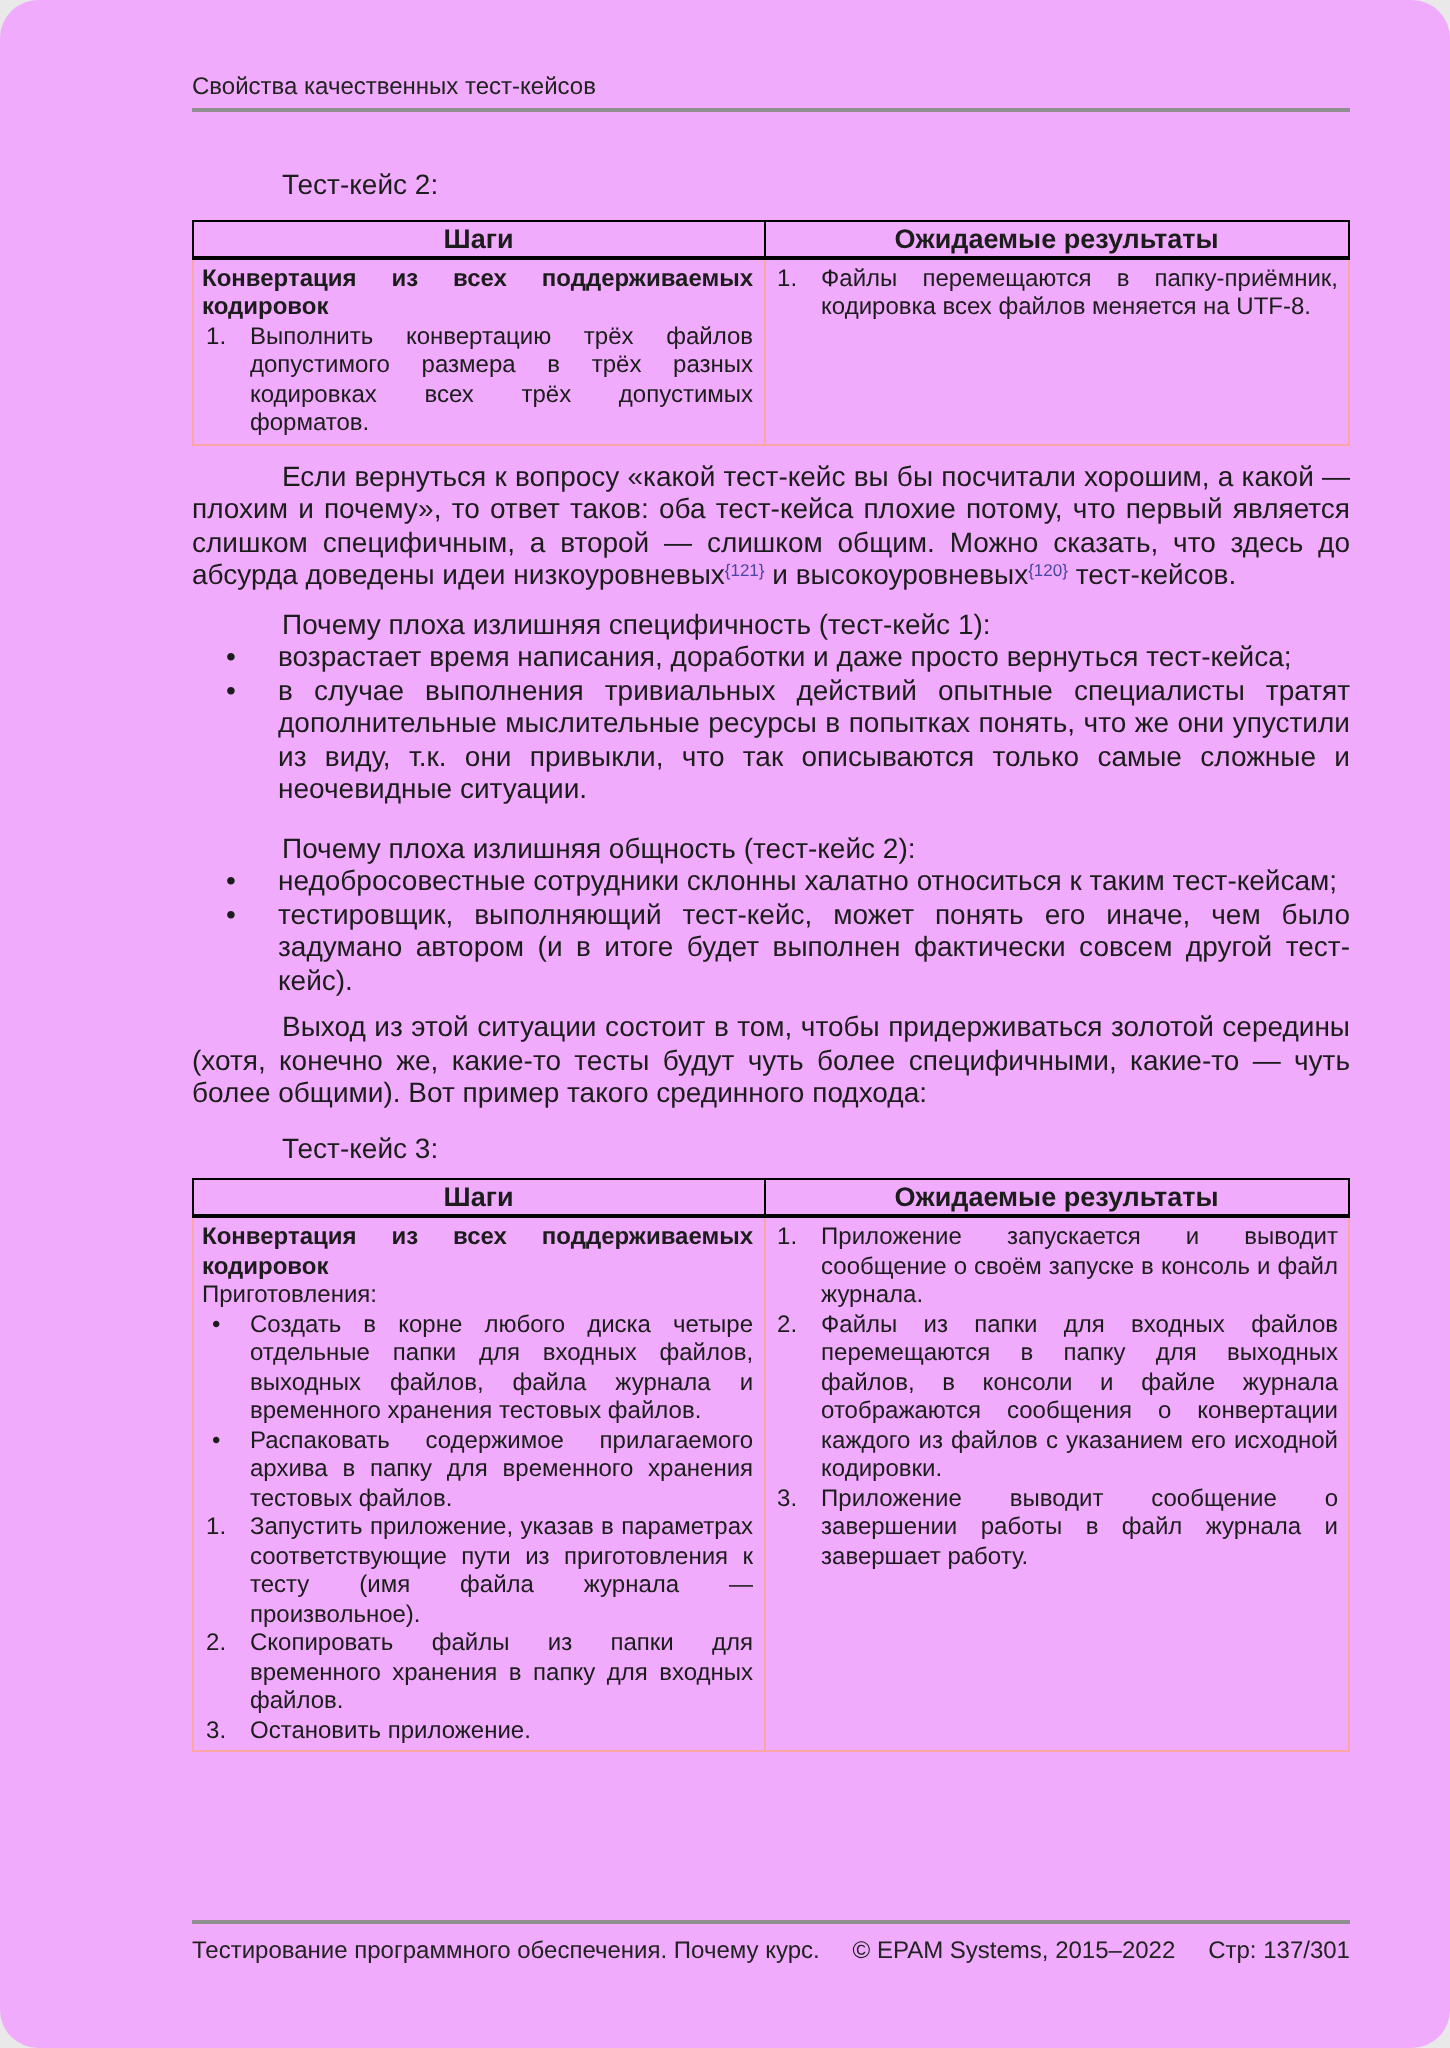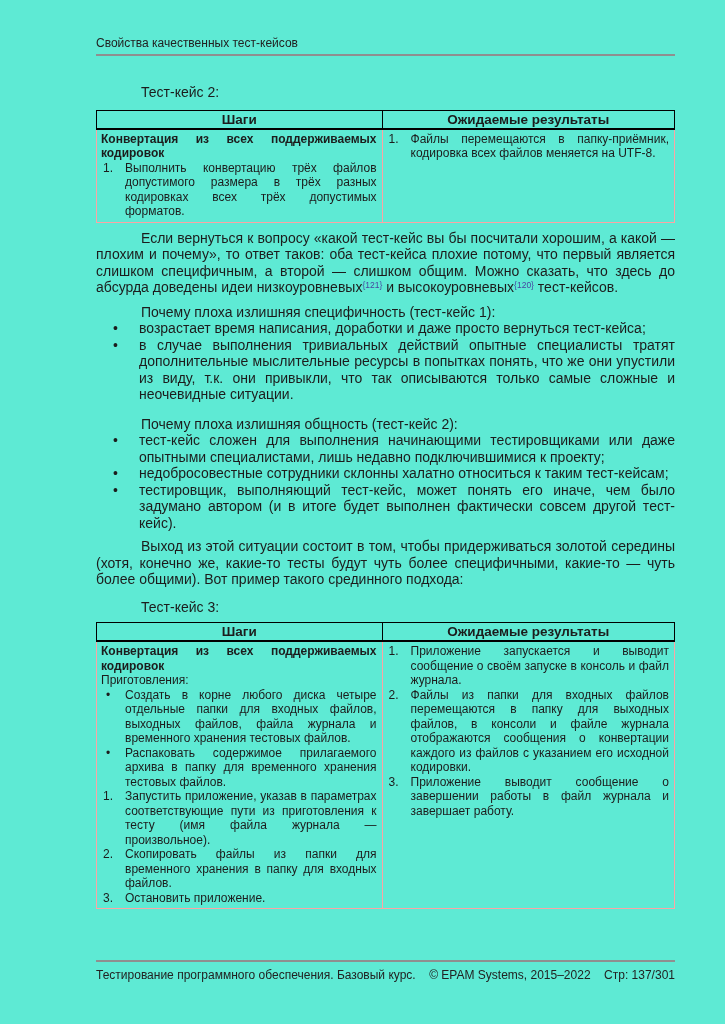--- a/index.html
+++ b/index.html
@@ -1,20 +1,20 @@
 <!DOCTYPE html>
 <html><head>
 <meta charset="utf-8">
 <style>
   * { margin:0; padding:0; box-sizing:border-box; }
   html,body { background:#e9e9e9; }
   body { font-family:"Liberation Sans","DejaVu Sans",sans-serif; }
   .page {
-    position:relative; width:725px; height:1024px; background:#5eead4;
-    color:#1c1c1c; overflow:hidden; margin:0 auto;
+    position:relative; width:725px; height:1024px; background:#f0abfc;
+    color:#1c1c1c; overflow:hidden; margin:0 auto;border-radius:19px;
   }
   .content { margin-left:96px; margin-right:50px; }
 
   
   .running-title { padding-top:36px; font-size:12px; line-height:14px; color:#222; }
   .rule { border:0; border-top:2px solid #8f8f8f; margin-top:4px; }
 
   
   .tc-label { font-size:14px; line-height:16.5px; margin-top:28px; margin-bottom:9px; text-indent:45px; }
   .para { font-size:14px; line-height:16.5px; text-align:justify; text-indent:45px; margin-top:7px; }
@@ -97,21 +97,20 @@
     <p class="para"><span>Если вернуться к вопросу «какой тест-кейс вы бы посчитали хорошим, а какой — плохим и почему», то ответ таков: оба тест-кейса плохие потому, что первый является слишком специфичным, а второй — слишком общим. Можно сказать, что здесь до абсурда доведены идеи низкоуровневых</span><sup class="ref">{121}</sup><span> и высокоуровневых</span><sup class="ref">{120}</sup><span> тест-кейсов.</span></p>
 
     <p class="list-intro">Почему плоха излишняя специфичность (тест-кейс 1):</p>
     <ul class="blist">
       <li>возрастает время написания, доработки и даже просто вернуться тест-кейса;</li>
       <li>в случае выполнения тривиальных действий опытные специалисты тратят дополнительные мыслительные ресурсы в попытках понять, что же они упустили из виду, т.к. они привыкли, что так описываются только самые сложные и неочевидные ситуации.</li>
     </ul>
 
     <p class="list-intro second">Почему плоха излишняя общность (тест-кейс 2):</p>
     <ul class="blist">
-      <li>тест-кейс сложен для выполнения начинающими тестировщиками или даже опытными специалистами, лишь недавно подключившимися к проекту;</li>
       <li>недобросовестные сотрудники склонны халатно относиться к таким тест-кейсам;</li>
       <li>тестировщик, выполняющий тест-кейс, может понять его иначе, чем было задумано автором (и в итоге будет выполнен фактически совсем другой тест-кейс).</li>
     </ul>
 
     <p class="para">Выход из этой ситуации состоит в том, чтобы придерживаться золотой середины (хотя, конечно же, какие-то тесты будут чуть более специфичными, какие-то — чуть более общими). Вот пример такого срединного подхода:</p>
 
     <p class="tc-label" style="margin-top:11px; margin-bottom:7px;">Тест-кейс 3:</p>
 
     <table class="tc">
       <thead>
@@ -142,18 +141,18 @@
               <li>Приложение выводит сообщение о завершении работы в файл журнала и завершает работу.</li>
             </ol>
           </td>
         </tr>
       </tbody>
     </table>
 
   </main>
 
   <footer class="footer">
-    <span>Тестирование программного обеспечения. Базовый курс.</span>
+    <span>Тестирование программного обеспечения. Почему курс.</span>
     <span>© EPAM Systems, 2015–2022</span>
     <span>Стр: 137/301</span>
   </footer>
 
 </div>
 
 </body></html>

